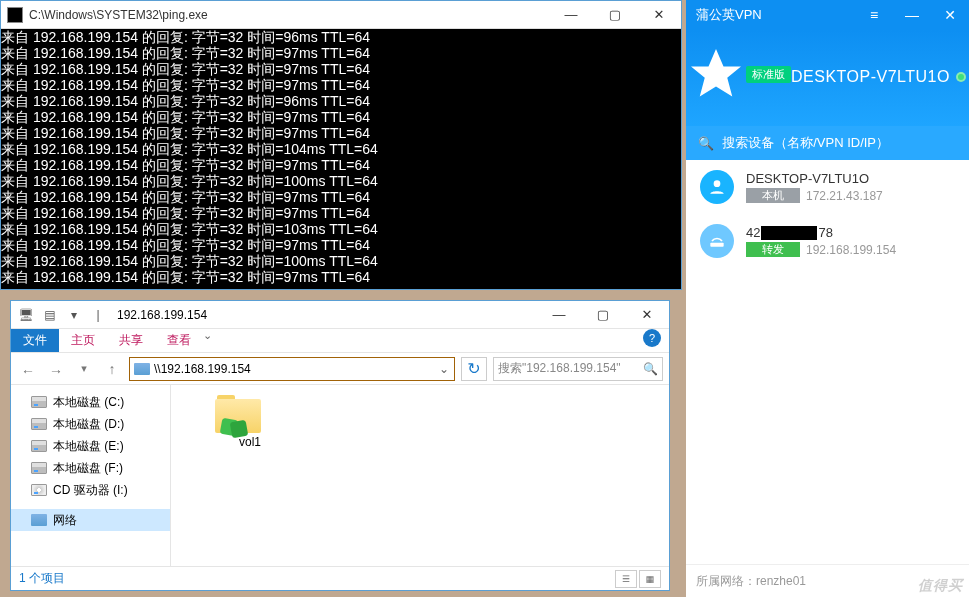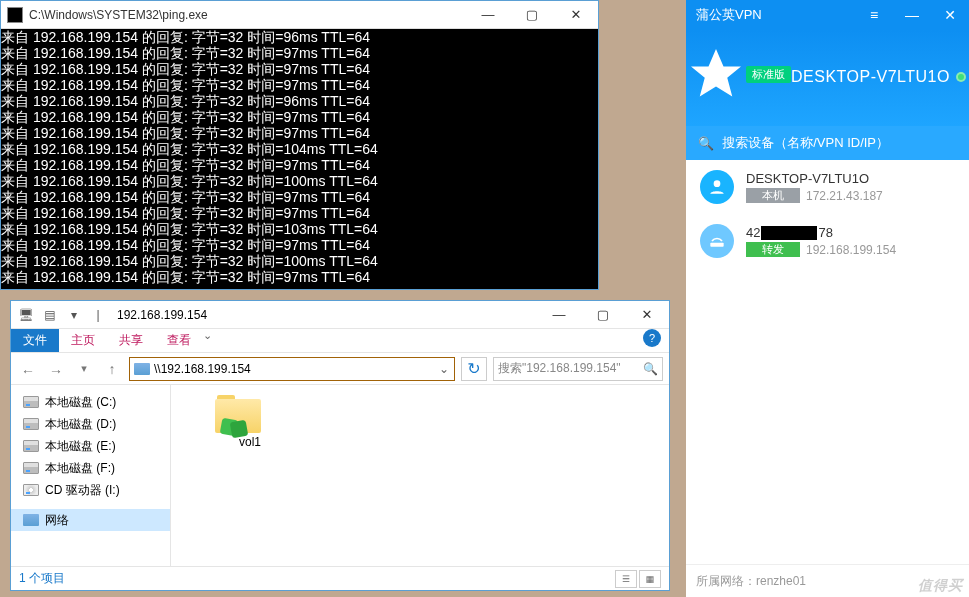--- a/index.html
+++ b/index.html
@@ -1,18 +1,18 @@
 <!DOCTYPE html>
 <html><head>
 <meta charset="utf-8">
 <style>
 *{box-sizing:border-box;margin:0;padding:0;font-family:"Microsoft YaHei","Segoe UI",sans-serif}
 body{width:969px;height:597px;background:#c0a890;overflow:hidden;position:relative}
 
-.cmd{position:absolute;left:0;top:0;width:599px;height:290px;border:1px solid #5a9fd4;background:#000}
+.cmd{position:absolute;left:0;top:0;width:682px;height:290px;border:1px solid #5a9fd4;background:#000}
 .cmd-title{height:28px;background:#fff;display:flex;align-items:center;font-size:12px;color:#333;border-bottom:1px solid #ddd}
 .cmd-title .ico{width:16px;height:16px;margin:0 6px;background:#000;border:1px solid #888}
 .cmd-title .ttl{flex:1}
 .winbtns{display:flex;height:100%}
 .winbtn{width:44px;display:flex;align-items:center;justify-content:center;font-size:13px;color:#333}
 .cmd-body{height:calc(100% - 28px);overflow:hidden;background:#000;color:#fff;font-family:"NSimSun","SimSun","Consolas",monospace;font-size:14px;line-height:16px;padding:0;white-space:pre}
 .cmd-line{display:block}
 
 .exp{position:absolute;left:10px;top:300px;width:660px;height:291px;background:#fff;border:1px solid #5a9fd4}
 .exp-title{height:28px;display:flex;align-items:center;font-size:12px;border-bottom:1px solid #e5e5e5}
@@ -28,21 +28,21 @@
 .navarrow{width:22px;height:22px;display:flex;align-items:center;justify-content:center;color:#777;font-size:14px}
 .addr-box{flex:1;height:24px;border:1px solid #a16207;display:flex;align-items:center;font-size:12px}
 .addr-ico{width:16px;height:12px;margin:0 4px;background:linear-gradient(#7fb2e5,#5a9fd4);border-radius:1px}
 .addr-txt{flex:1}
 .addr-drop{width:20px;text-align:center;color:#666}
 .addr-ref{width:26px;height:24px;border:1px solid #ccc;display:flex;align-items:center;justify-content:center;color:#1979ca}
 .search-box{width:170px;height:24px;border:1px solid #ccc;display:flex;align-items:center;font-size:12px;color:#888;padding:0 4px}
 .search-box .sico{margin-left:auto;color:#555}
 .exp-body{display:flex;height:calc(100% - 28px - 24px - 32px - 24px)}
 .tree{width:160px;border-right:1px solid #e5e5e5;padding:6px 0;font-size:12px;overflow:auto}
-.tnode{display:flex;align-items:center;height:22px;padding-left:12px;gap:6px}
+.tnode{display:flex;align-items:center;height:22px;padding-left:20px;gap:6px}
 .tnode.sel{background:#cde8ff}
 .dico{width:16px;height:12px;background:linear-gradient(#e0e0e0 40%,#bdbdbd 40%);border:1px solid #999;border-radius:1px;position:relative}
 .dico::after{content:"";position:absolute;bottom:1px;left:2px;width:4px;height:2px;background:#4aa3ff}
 .dico.cd{background:radial-gradient(circle,#fff 20%,#ccc 22%,#eee 70%)}
 .nico{width:16px;height:12px;background:linear-gradient(#7fb2e5,#5a9fd4);border-radius:1px}
 .content{flex:1;padding:10px;display:flex;align-items:flex-start;gap:8px}
 .folder{display:flex;flex-direction:column;align-items:flex-end;width:80px;font-size:12px}
 .fico{width:46px;height:38px;position:relative;margin-bottom:2px}
 .fico .fold{width:46px;height:34px;background:linear-gradient(#ffe9a8,#f7d368);border-radius:2px;position:absolute;top:4px}
 .fico .tab{width:18px;height:8px;background:#f7d368;border-radius:2px 2px 0 0;position:absolute;top:0;left:2px}

